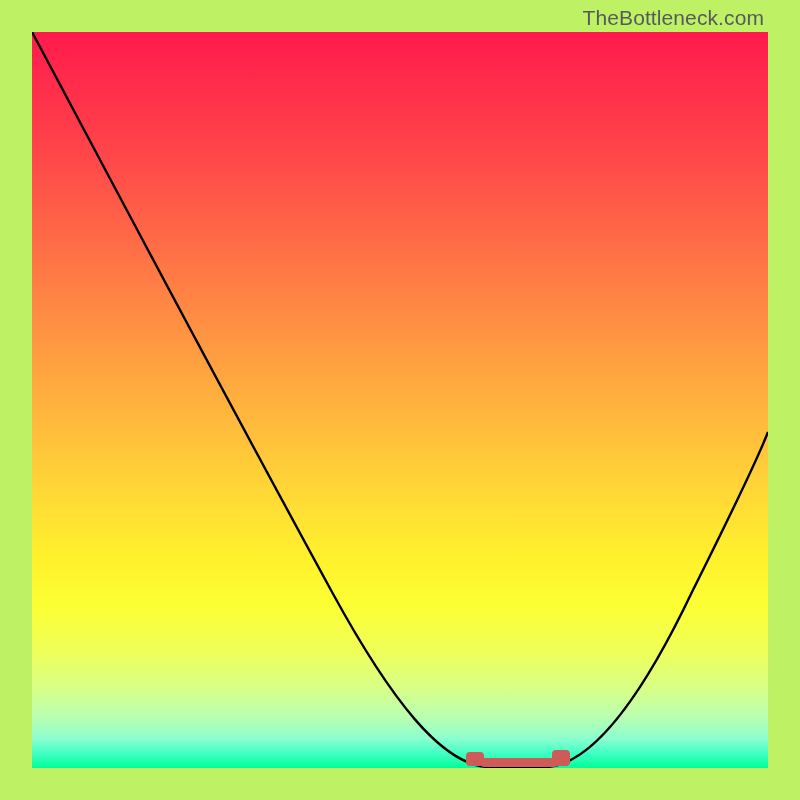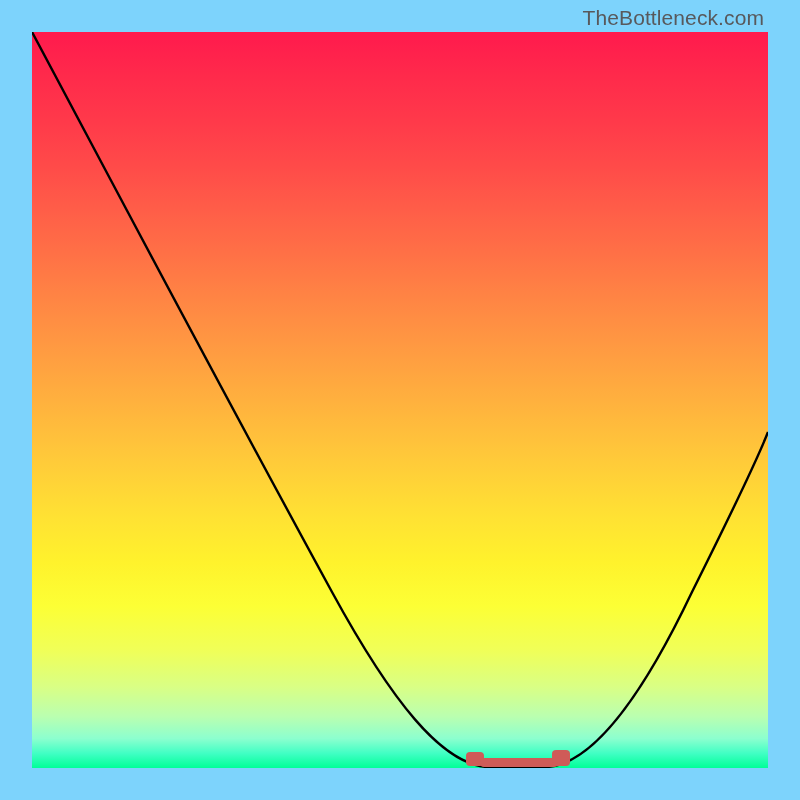--- a/index.html
+++ b/index.html
@@ -1,16 +1,16 @@
 <!DOCTYPE html>
 <html><head>
 <meta charset="utf-8">
 <style>
   body{margin:0;padding:0;background:#000}
-  .stage{position:relative;width:800px;height:800px;background:#7dd3fc;overflow:hidden}
+  .stage{position:relative;width:800px;height:800px;background:#bef264;overflow:hidden}
   .plot{position:absolute;left:32px;top:32px;width:736px;height:736px}
   .grad{position:absolute;inset:0;
     background:linear-gradient(180deg,
       #ff1a4d 0%, #ff2a4b 6%, #ff394a 12%, #ff4a49 18%,
       #ff5d48 24%, #ff7046 30%, #ff8444 36%, #ff9742 42%,
       #ffaa3f 48%, #ffbd3c 54%, #ffd038 60%, #ffe233 66%,
       #fff22c 72%, #fcff35 78%, #f0ff58 84%, #d9ff85 89%,
       #baffb0 93%, #8cffcf 96%, #41ffc4 98%, #00ff98 100%)}
   .water{position:absolute;font:500 21px Arial,Helvetica,sans-serif;color:#58595c;right:36px;top:6px;letter-spacing:.1px}
   .curve{position:absolute;left:32px;top:32px}

